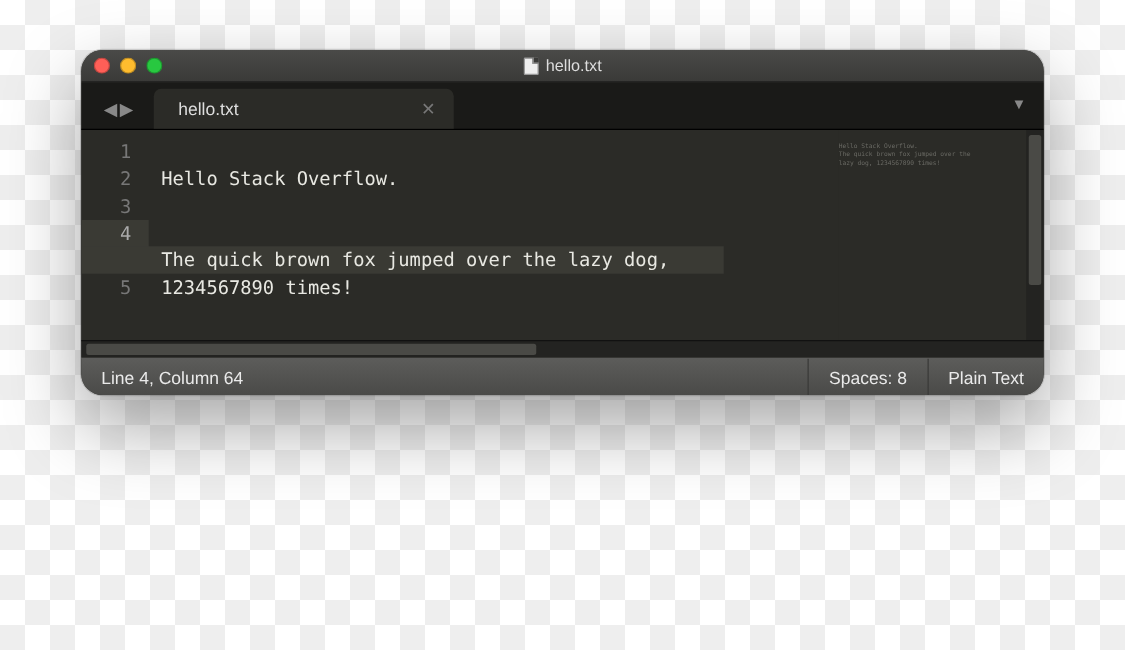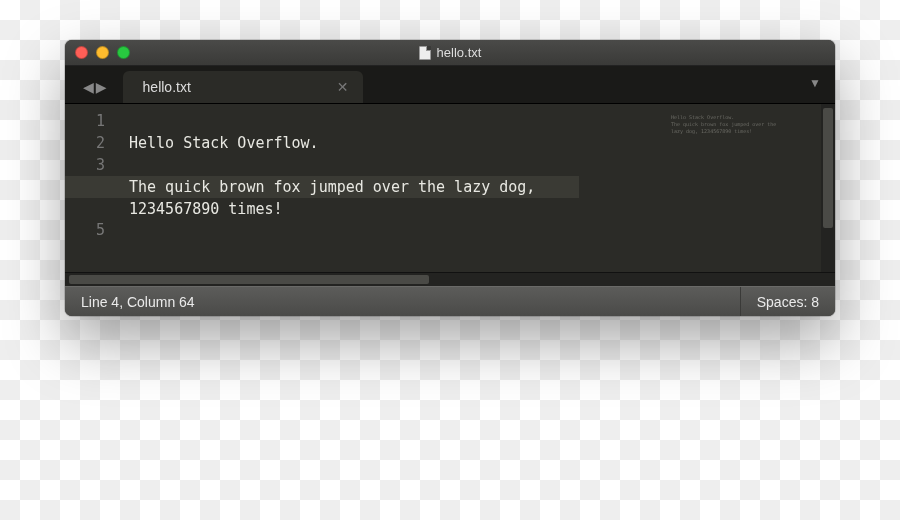--- a/index.html
+++ b/index.html
@@ -14,21 +14,21 @@
       linear-gradient(-45deg, transparent 75%, #eee 75%);
     background-size: 40px 40px;
     background-position: 0 0, 0 20px, 20px -20px, -20px 0;
     display: flex;
     align-items: flex-start;
     justify-content: center;
     padding-top: 40px;
   }
   .window {
     width: 770px;
-    border-radius: 7px;
+    border-radius: 17px;
     overflow: hidden;
     box-shadow: 0 25px 60px rgba(0,0,0,0.35), 0 0 0 1px rgba(0,0,0,0.15);
     background: #2b2b27;
   }
   
   .titlebar {
     height: 26px;
     background: linear-gradient(#4a4a48, #3a3a38);
     border-bottom: 1px solid #222;
     display: flex;
@@ -132,21 +132,21 @@
   .gutter .hl { background: #3a3a34; color: #aaa; }
   .code {
     flex: 1;
     padding-top: 6px;
     color: #e8e8e2;
     font-family: "Menlo", "Consolas", monospace;
     font-size: 15px;
     position: relative;
   }
   .code .line { height: 22px; line-height: 22px; padding-left: 10px; white-space: pre; }
-  .code .wrap2 { height: 44px; line-height: 22px; padding-left: 10px; white-space: normal; width: 460px; }
+  .code .wrap2 { height: 44px; line-height: 22px; padding-left: 10px; white-space: normal; width: 460px; margin-top: 21px; }
   .code .hl::before {
     content: "";
     position: absolute;
     left: -54px; right: 0;
     height: 22px;
     background: #3a3a34;
     z-index: -1;
   }
   .code { z-index: 0; }
   .code .hl { position: relative; }
@@ -260,15 +260,16 @@
     </div>
   </div>
 
   <div class="hscroll">
     <div class="thumb"></div>
   </div>
 
   <div class="statusbar">
     <div class="seg grow">Line 4, Column 64</div>
     <div class="seg">Spaces: 8</div>
+    <div class="seg">Plain Text</div>
   </div>
 
 </div>
 
 </body></html>

